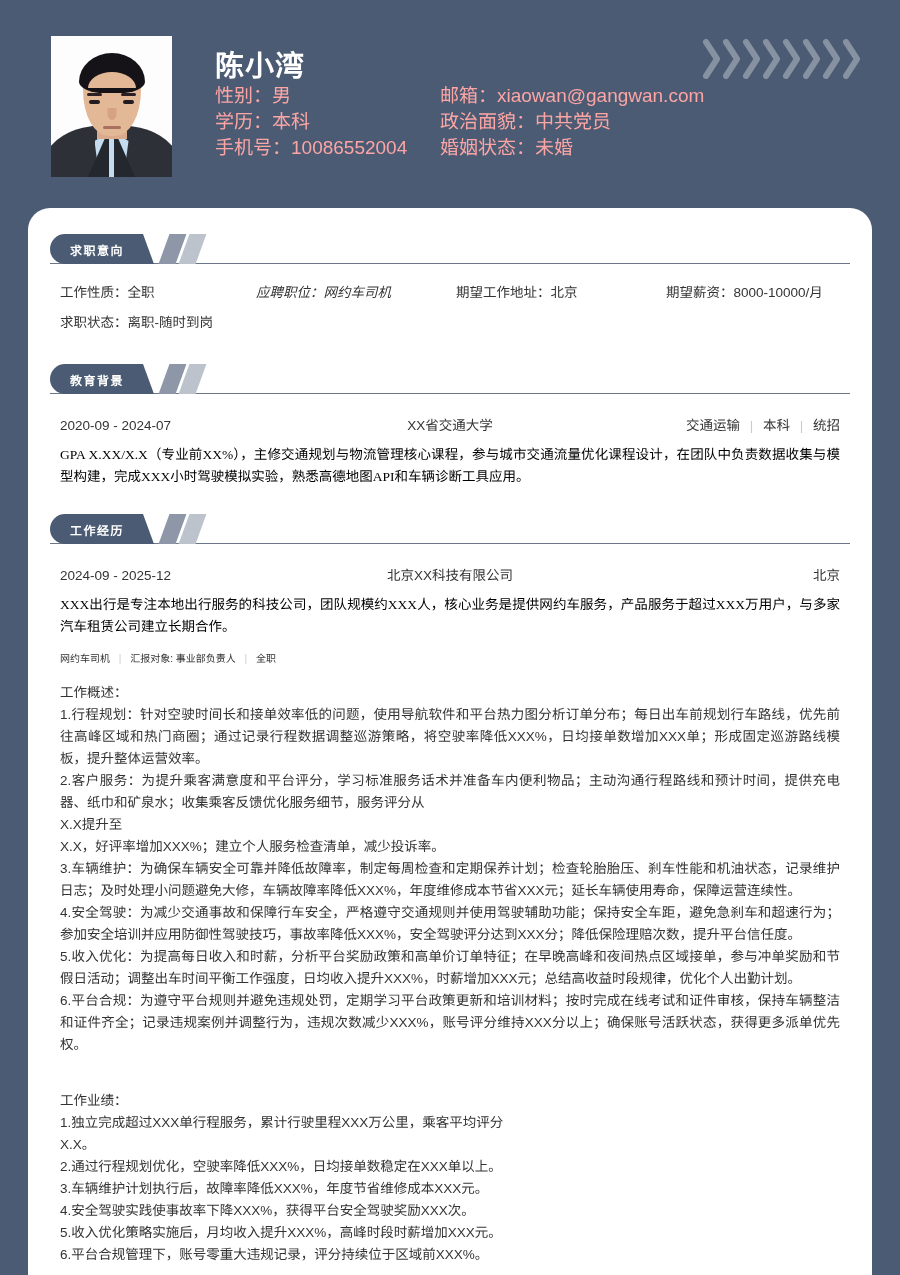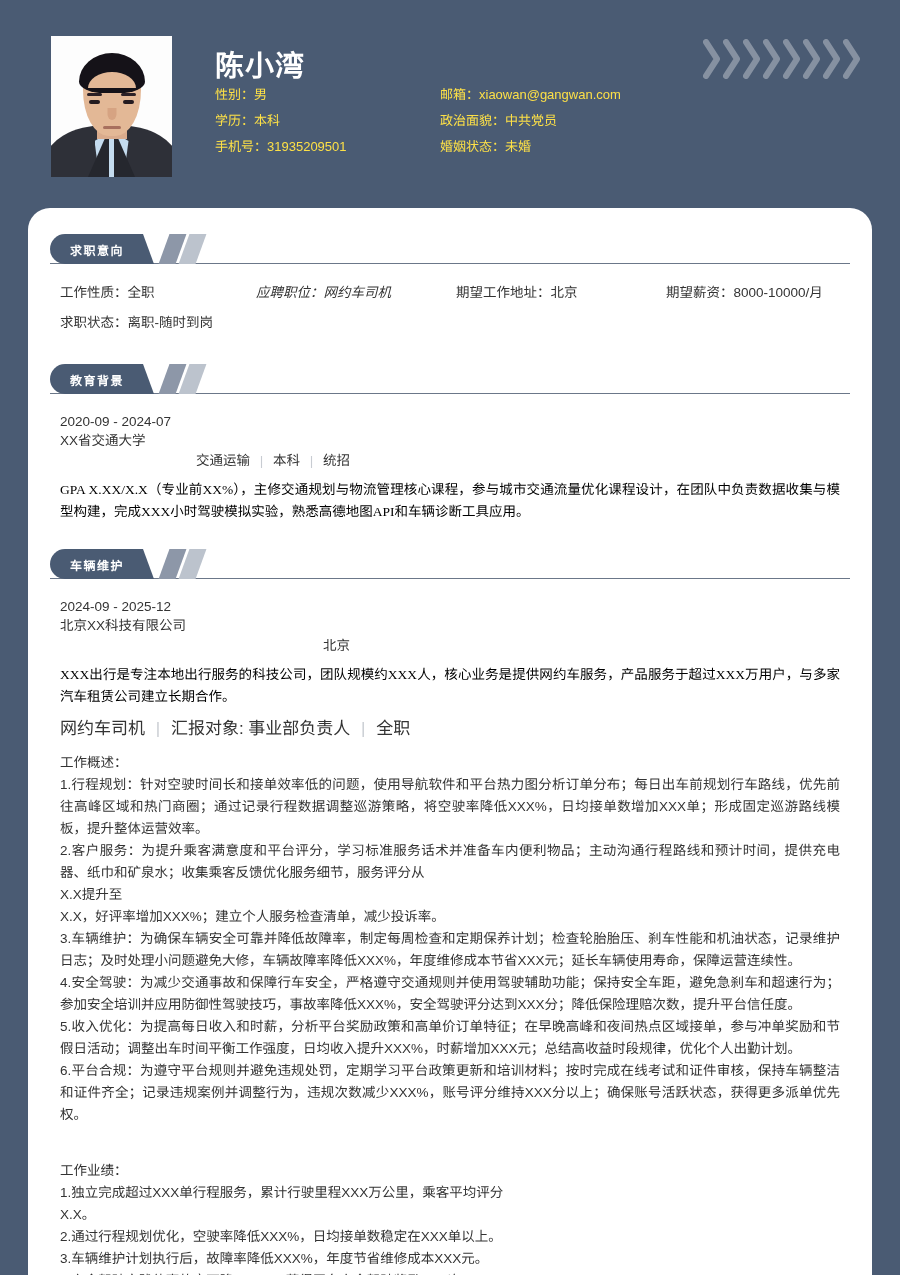--- a/index.html
+++ b/index.html
@@ -184,22 +184,22 @@
     left: 215px;
     top: 80px;
     width: 520px;
   }
   .info-row {
     display: flex;
     height: 26px;
     align-items: center;
   }
   .info-cell {
-    font-size: 13px;
-    color: #fde047;
+    font-size: 19px;
+    color: #fca5a5;
     white-space: nowrap;
   }
   .info-cell.col1 { width: 225px; }
   .info-cell.col2 { width: 295px; }
 
   .chevrons {
     position: absolute;
     right: 40px;
     top: 38px;
     display: flex;
@@ -286,41 +286,40 @@
   .meta-row .m2 { width: 200px; font-style: italic; }
   .meta-row .m3 { width: 210px; }
   .meta-row .m4 { flex: 1; }
 
   .entry-head {
     display: flex;
     align-items: baseline;
     font-size: 13.5px;
     color: #333;
     margin-top: 10px;
-    flex-direction: column;
   }
   .entry-head .date { width: 290px; }
   .entry-head .org { flex: 1; text-align: center; font-weight: normal; }
   .entry-head .tags { width: 290px; text-align: right; }
   .entry-head .tags .sep {
     color: #c8ccd2;
     padding: 0 6px;
   }
 
   .entry-desc {
     font-size: 13.5px;
     color: #000000;
     line-height: 22px;
     margin-top: 10px;
     text-align: justify;
     font-family: Liberation Serif, serif;
   }
 
   .entry-sub {
-    font-size: 17px;
+    font-size: 10px;
     color: #333;
     line-height: 22px;
     margin-top: 10px;
   }
   .entry-sub .sep {
     color: #c8ccd2;
     padding: 0 6px;
   }
 
   .body-block {
@@ -362,21 +361,21 @@
     <div class="info-grid">
       <div class="info-row">
         <span class="info-cell col1">性别：男</span>
         <span class="info-cell col2">邮箱：xiaowan@gangwan.com</span>
       </div>
       <div class="info-row">
         <span class="info-cell col1">学历：本科</span>
         <span class="info-cell col2">政治面貌：中共党员</span>
       </div>
       <div class="info-row">
-        <span class="info-cell col1">手机号：31935209501</span>
+        <span class="info-cell col1">手机号：10086552004</span>
         <span class="info-cell col2">婚姻状态：未婚</span>
       </div>
     </div>
 
     <div class="chevrons" id="chevron-strip">
         <svg class="chev" viewBox="0 0 17 42">
           <path d="M3 4 L14 21 L3 38" fill="none" stroke="#ffffff" stroke-width="6" stroke-linecap="round" stroke-linejoin="round"></path>
         </svg>
         <svg class="chev" viewBox="0 0 17 42">
           <path d="M3 4 L14 21 L3 38" fill="none" stroke="#ffffff" stroke-width="6" stroke-linecap="round" stroke-linejoin="round"></path>
@@ -445,21 +444,21 @@
           <span class="sep">|</span>
           <span>统招</span>
         </span>
       </div>
       <div class="entry-desc">GPA X.XX/X.X（专业前XX%），主修交通规划与物流管理核心课程，参与城市交通流量优化课程设计，在团队中负责数据收集与模型构建，完成XXX小时驾驶模拟实验，熟悉高德地图API和车辆诊断工具应用。</div>
     </div>
 
     <div class="section-head">
       <div class="section-rule"></div>
       <div class="section-badge">
-        <span class="title">车辆维护</span>
+        <span class="title">工作经历</span>
       </div>
       <div class="accent a1"></div>
       <div class="accent a2"></div>
     </div>
 
     <div class="content">
       <div class="entry-head">
         <span class="date">2024-09 - 2025-12</span>
         <span class="org">北京XX科技有限公司</span>
         <span class="tags">北京</span>

